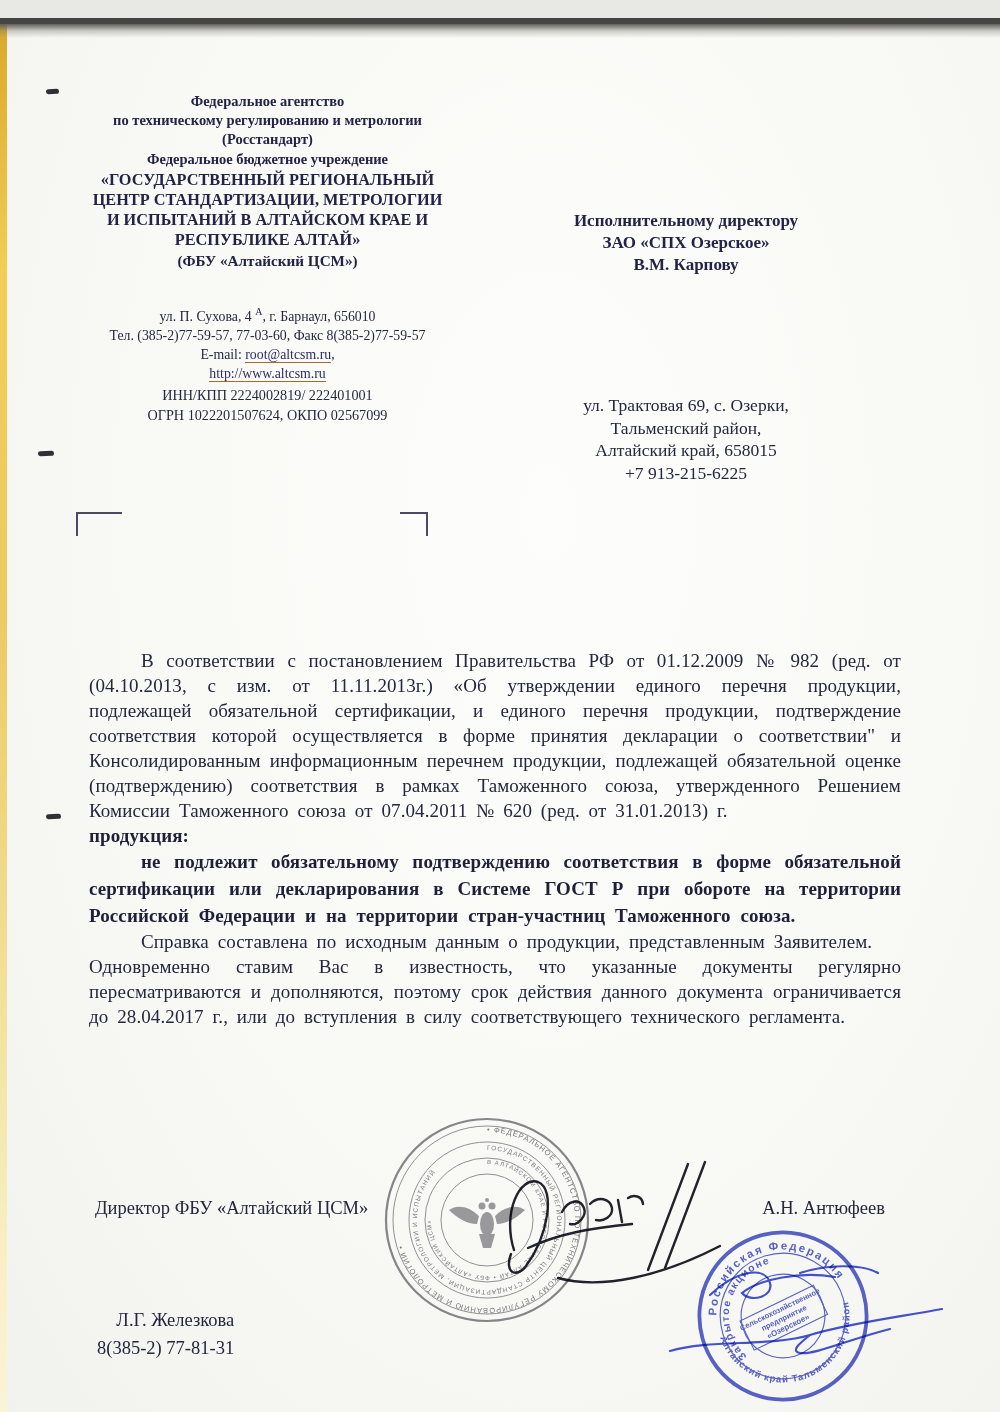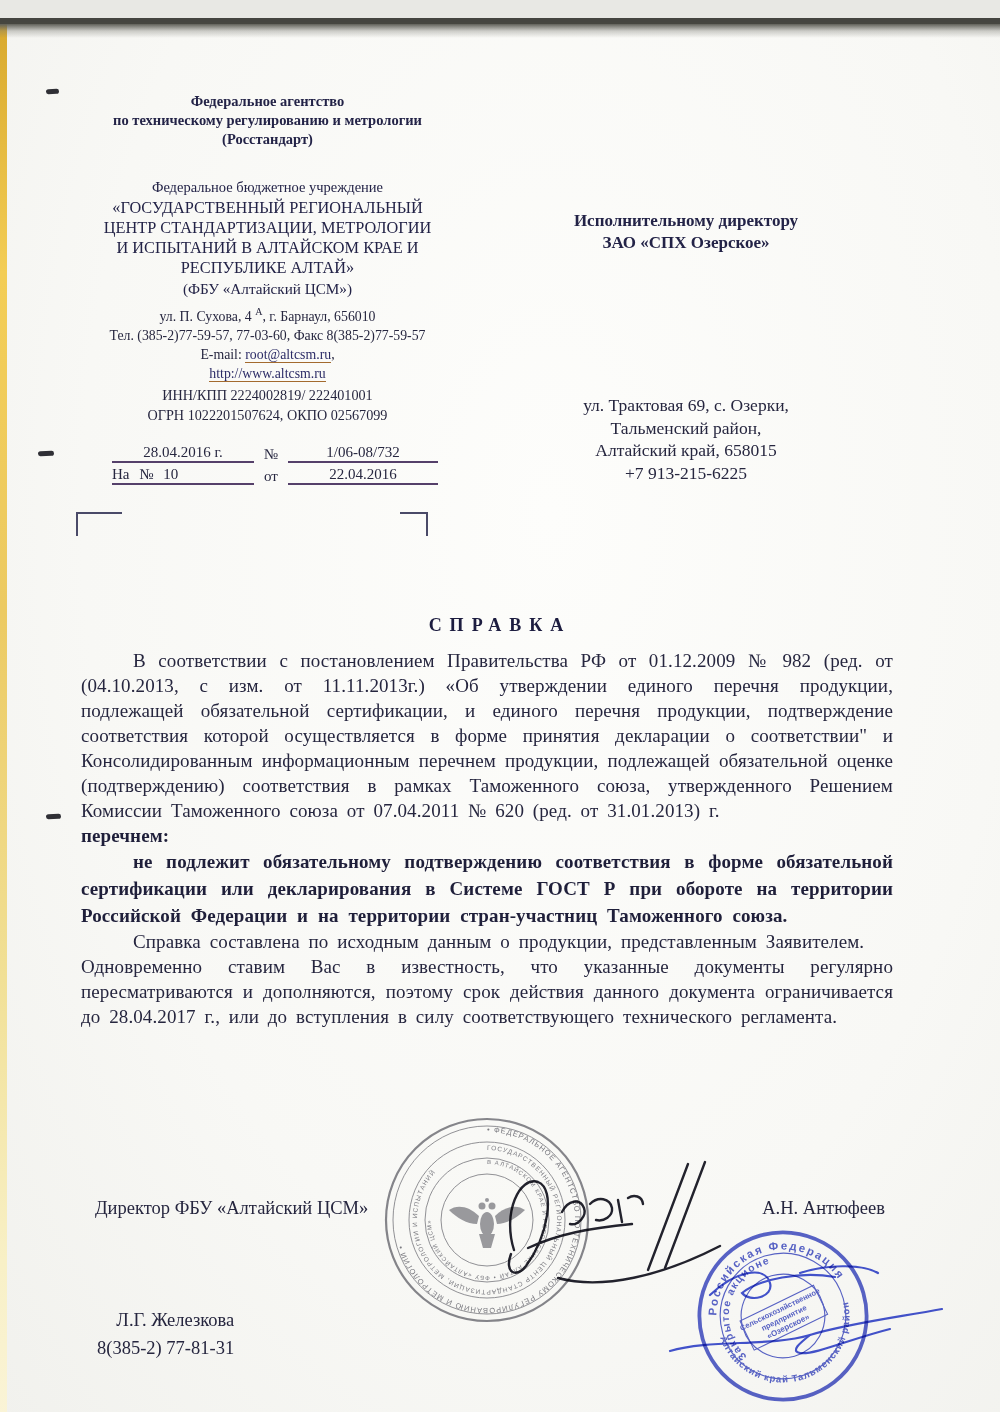--- a/index.html
+++ b/index.html
@@ -13,21 +13,21 @@
   .top-band{position:absolute;left:0;top:0;width:100%;height:20px;z-index:4;
     background:linear-gradient(180deg,#50504a 0%,#61615a 30%,rgba(120,120,112,.35) 65%,rgba(200,200,195,0) 100%);}
   .top-band-dark{position:absolute;left:0;top:0;width:100%;height:6px;background:#45453f;opacity:.95;z-index:5;}
   .fold-mark{position:absolute;background:#2f2f35;border-radius:2.5px;transform:rotate(-2deg);z-index:6;}
   .fm1{left:46px;top:71px;width:13px;height:5px;}
   .fm2{left:38px;top:433px;width:16px;height:5px;}
   .fm3{left:46px;top:796px;width:15px;height:5px;}
 
   .hblock{position:absolute;left:40px;width:455px;text-align:center;}
   .agency{top:74px;font-size:14.5px;line-height:19px;font-weight:bold;color:#232347;}
-  .institution{top:160px;font-weight:normal;color:#232347;}
+  .institution{top:132px;font-weight:bold;color:#232347;}
   .inst-sub{font-size:14.5px;line-height:19px;margin-bottom:1px;}
   .inst-caps{font-size:16.3px;line-height:20px;}
   .inst-abbr{font-size:15.2px;line-height:20px;margin-top:1px;}
   .contacts{top:284px;font-size:13.8px;line-height:19px;}
   sup{font-size:10px;}
   .link{color:#2b2b66;border-bottom:1.5px solid #a36a2e;padding-bottom:0px;font-family:Liberation Serif, serif;}
   .requisites{top:368px;font-size:14.2px;line-height:19.5px;}
 
   .dates{position:absolute;left:112px;top:423px;font-size:15px;z-index:2;}
   .drow{display:flex;align-items:flex-end;height:22px;}
@@ -42,21 +42,21 @@
   .crn-r{left:400px;top:494px;width:26px;height:22px;border-top:2.5px solid #4a4a68;border-right:2.5px solid #4a4a68;}
 
   .recipient{position:absolute;left:530px;top:192px;width:312px;text-align:center;
     font-size:17px;line-height:22px;font-weight:bold;color:#232347;}
   .recipient-addr{position:absolute;left:530px;top:376px;width:312px;text-align:center;
     font-size:17.5px;line-height:22.5px;}
 
   .doc-title{position:absolute;left:0;top:597px;width:1000px;text-align:center;
     font-size:18px;font-weight:bold;letter-spacing:8px;color:#1d1d40;}
 
-  .body-text{position:absolute;left:81px;top:630px;width:812px;
+  .body-text{position:absolute;left:89px;top:630px;width:812px;
     font-size:19px;line-height:25px;text-align:justify;word-spacing:4px;letter-spacing:.1px;}
   .body-text p{margin:0;}
   .ind{text-indent:52px;}
   .b{font-weight:bold;color:#1f1f3a;word-spacing:5px;}
   .p4{line-height:27px;}
   .p5{margin-top:8px;}
 
   .director-row{position:absolute;left:95px;top:1180px;width:790px;display:flex;
     justify-content:space-between;font-size:18.5px;z-index:8;}
   .contact{position:absolute;left:97px;top:1288px;font-size:18.5px;line-height:28px;z-index:8;text-align:right;}
@@ -105,52 +105,40 @@
     <div>
       <span class="link">http://www.altcsm.ru</span>
     </div>
   </div>
 
   <div class="hblock requisites">
     <div>ИНН/КПП 2224002819/ 222401001</div>
     <div>ОГРН 1022201507624, ОКПО 02567099</div>
   </div>
 
-  <div class="dates">
-    <div class="drow">
-      <span class="dcell c1">28.04.2016 г.</span>
-      <span class="dlab">№</span>
-      <span class="dcell c2">1/06-08/732</span>
-    </div>
-    <div class="drow">
-      <span class="dcell c1 left">На № 10</span>
-      <span class="dlab">от</span>
-      <span class="dcell c2">22.04.2016</span>
-    </div>
-  </div>
 
   <div class="crn crn-l"></div>
   <div class="crn crn-r"></div>
 
   <div class="recipient">
     <div>Исполнительному директору</div>
     <div>ЗАО «СПХ Озерское»</div>
+    <div>В.М. Карпову</div>
   </div>
   <div class="recipient-addr">
     <div>ул. Трактовая 69, с. Озерки,</div>
     <div>Тальменский район,</div>
     <div>Алтайский край, 658015</div>
     <div>+7 913-215-6225</div>
   </div>
 
-  <div class="doc-title">СПРАВКА</div>
 
   <div class="body-text">
     <p class="ind">В соответствии с постановлением Правительства РФ от 01.12.2009 № 982 (ред. от (04.10.2013, с изм. от 11.11.2013г.) «Об утверждении единого перечня продукции, подлежащей обязательной сертификации, и единого перечня продукции, подтверждение соответствия которой осуществляется в форме принятия декларации о соответствии" и Консолидированным информационным перечнем продукции, подлежащей обязательной оценке (подтверждению) соответствия в рамках Таможенного союза, утвержденного Решением Комиссии Таможенного союза от 07.04.2011 № 620 (ред. от 31.01.2013) г.</p>
-    <p class="b">перечнем:</p>
+    <p class="b">продукция:</p>
     <p class="b ind p4">не подлежит обязательному подтверждению соответствия в форме обязательной сертификации или декларирования в Системе ГОСТ Р при обороте на территории Российской Федерации и на территории стран-участниц Таможенного союза.</p>
     <p class="ind p5">Справка составлена по исходным данным о продукции, представленным Заявителем.</p>
     <p>Одновременно ставим Вас в известность, что указанные документы регулярно пересматриваются и дополняются, поэтому срок действия данного документа ограничивается до 28.04.2017 г., или до вступления в силу соответствующего технического регламента.</p>
   </div>
 
   <div class="director-row">
     <span>Директор  ФБУ «Алтайский ЦСМ»</span>
     <span>А.Н. Антюфеев</span>
   </div>
 

